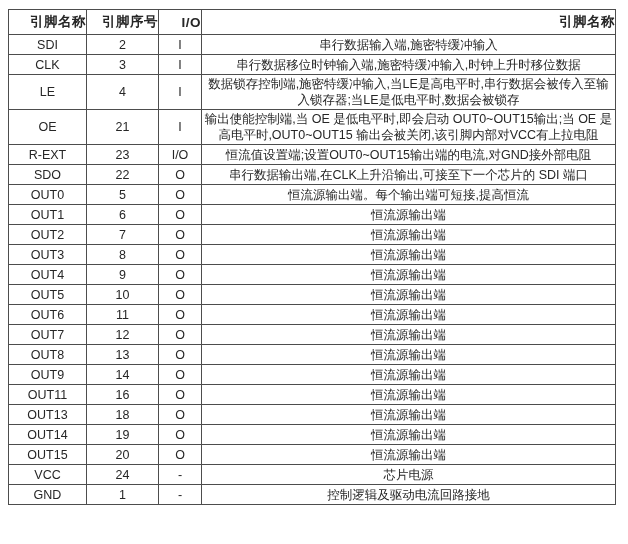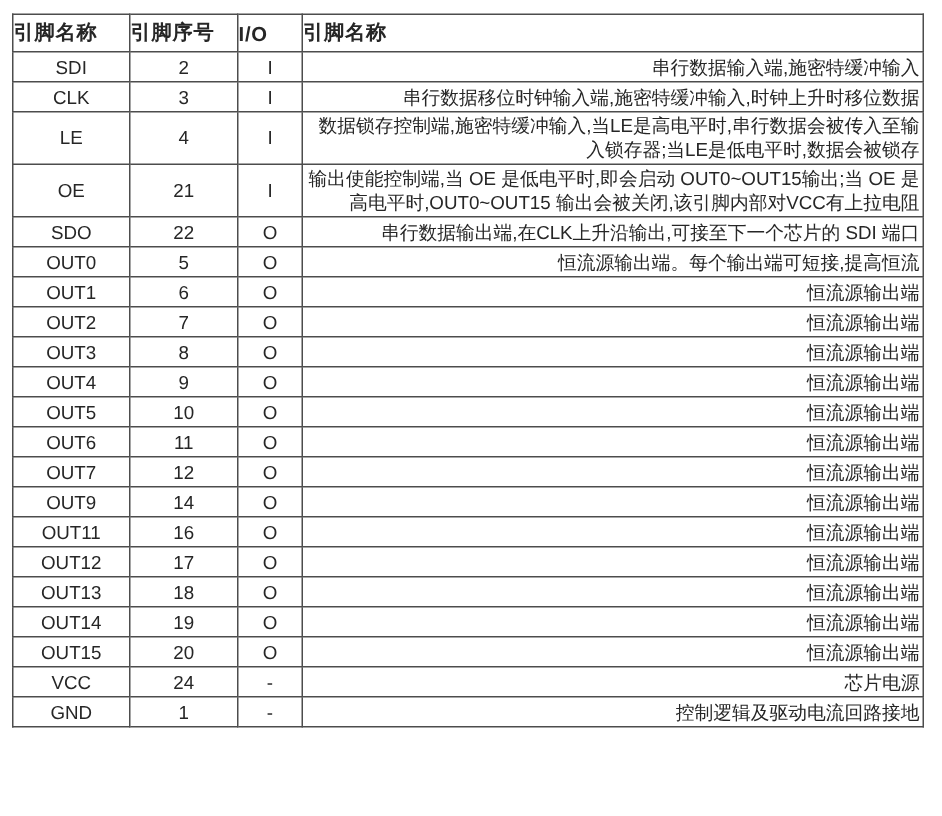--- a/index.html
+++ b/index.html
@@ -29,37 +29,37 @@
   table.pin-table th,
   table.pin-table td {
     border: 1px solid #4d4d4d;
     box-sizing: border-box;
     overflow: hidden;
   }
   table.pin-table th {
     font-size: 13.5px;
     font-weight: bold;
     height: 25px;
-    text-align: left;
+    text-align: right;
     vertical-align: middle;
     padding: 0;
     letter-spacing: 0.5px;
   }
   table.pin-table td {
     font-size: 12.5px;
     height: 20px;
     vertical-align: middle;
     padding: 1px 2px;
     line-height: 16px;
   }
   td.cell-center {
     text-align: center;
   }
   td.cell-desc {
-    text-align: right;
+    text-align: center;
     padding-left: 7px;
     padding-right: 5px;
   }
   col.col-name { width: 78px; }
   col.col-pin  { width: 72px; }
   col.col-io   { width: 43px; }
   col.col-desc { width: 414px; }
 </style>
 </head>
 <body>
@@ -99,20 +99,26 @@
     <td class="cell-center cell-io">I</td>
     <td class="cell-desc">数据锁存控制端,施密特缓冲输入,当LE是高电平时,串行数据会被传入至输入锁存器;当LE是低电平时,数据会被锁存</td>
   </tr>
         <tr>
     <td class="cell-center cell-name">OE</td>
     <td class="cell-center cell-pin">21</td>
     <td class="cell-center cell-io">I</td>
     <td class="cell-desc">输出使能控制端,当 OE 是低电平时,即会启动 OUT0~OUT15输出;当 OE 是高电平时,OUT0~OUT15 输出会被关闭,该引脚内部对VCC有上拉电阻</td>
   </tr>
         <tr>
+    <td class="cell-center cell-name">R-EXT</td>
+    <td class="cell-center cell-pin">23</td>
+    <td class="cell-center cell-io">I/O</td>
+    <td class="cell-desc">恒流值设置端;设置OUT0~OUT15输出端的电流,对GND接外部电阻</td>
+  </tr>
+        <tr>
     <td class="cell-center cell-name">SDO</td>
     <td class="cell-center cell-pin">22</td>
     <td class="cell-center cell-io">O</td>
     <td class="cell-desc">串行数据输出端,在CLK上升沿输出,可接至下一个芯片的 SDI 端口</td>
   </tr>
         <tr>
     <td class="cell-center cell-name">OUT0</td>
     <td class="cell-center cell-pin">5</td>
     <td class="cell-center cell-io">O</td>
     <td class="cell-desc">恒流源输出端。每个输出端可短接,提高恒流</td>
@@ -153,34 +159,34 @@
     <td class="cell-center cell-io">O</td>
     <td class="cell-desc">恒流源输出端</td>
   </tr>
         <tr>
     <td class="cell-center cell-name">OUT7</td>
     <td class="cell-center cell-pin">12</td>
     <td class="cell-center cell-io">O</td>
     <td class="cell-desc">恒流源输出端</td>
   </tr>
         <tr>
+    <td class="cell-center cell-name">OUT8</td>
+    <td class="cell-center cell-pin">13</td>
+    <td class="cell-center cell-io">O</td>
+    <td class="cell-desc">恒流源输出端</td>
+  </tr>
+        <tr>
     <td class="cell-center cell-name">OUT9</td>
     <td class="cell-center cell-pin">14</td>
     <td class="cell-center cell-io">O</td>
     <td class="cell-desc">恒流源输出端</td>
   </tr>
         <tr>
     <td class="cell-center cell-name">OUT11</td>
     <td class="cell-center cell-pin">16</td>
-    <td class="cell-center cell-io">O</td>
-    <td class="cell-desc">恒流源输出端</td>
-  </tr>
-        <tr>
-    <td class="cell-center cell-name">OUT12</td>
-    <td class="cell-center cell-pin">17</td>
     <td class="cell-center cell-io">O</td>
     <td class="cell-desc">恒流源输出端</td>
   </tr>
         <tr>
     <td class="cell-center cell-name">OUT13</td>
     <td class="cell-center cell-pin">18</td>
     <td class="cell-center cell-io">O</td>
     <td class="cell-desc">恒流源输出端</td>
   </tr>
         <tr>

